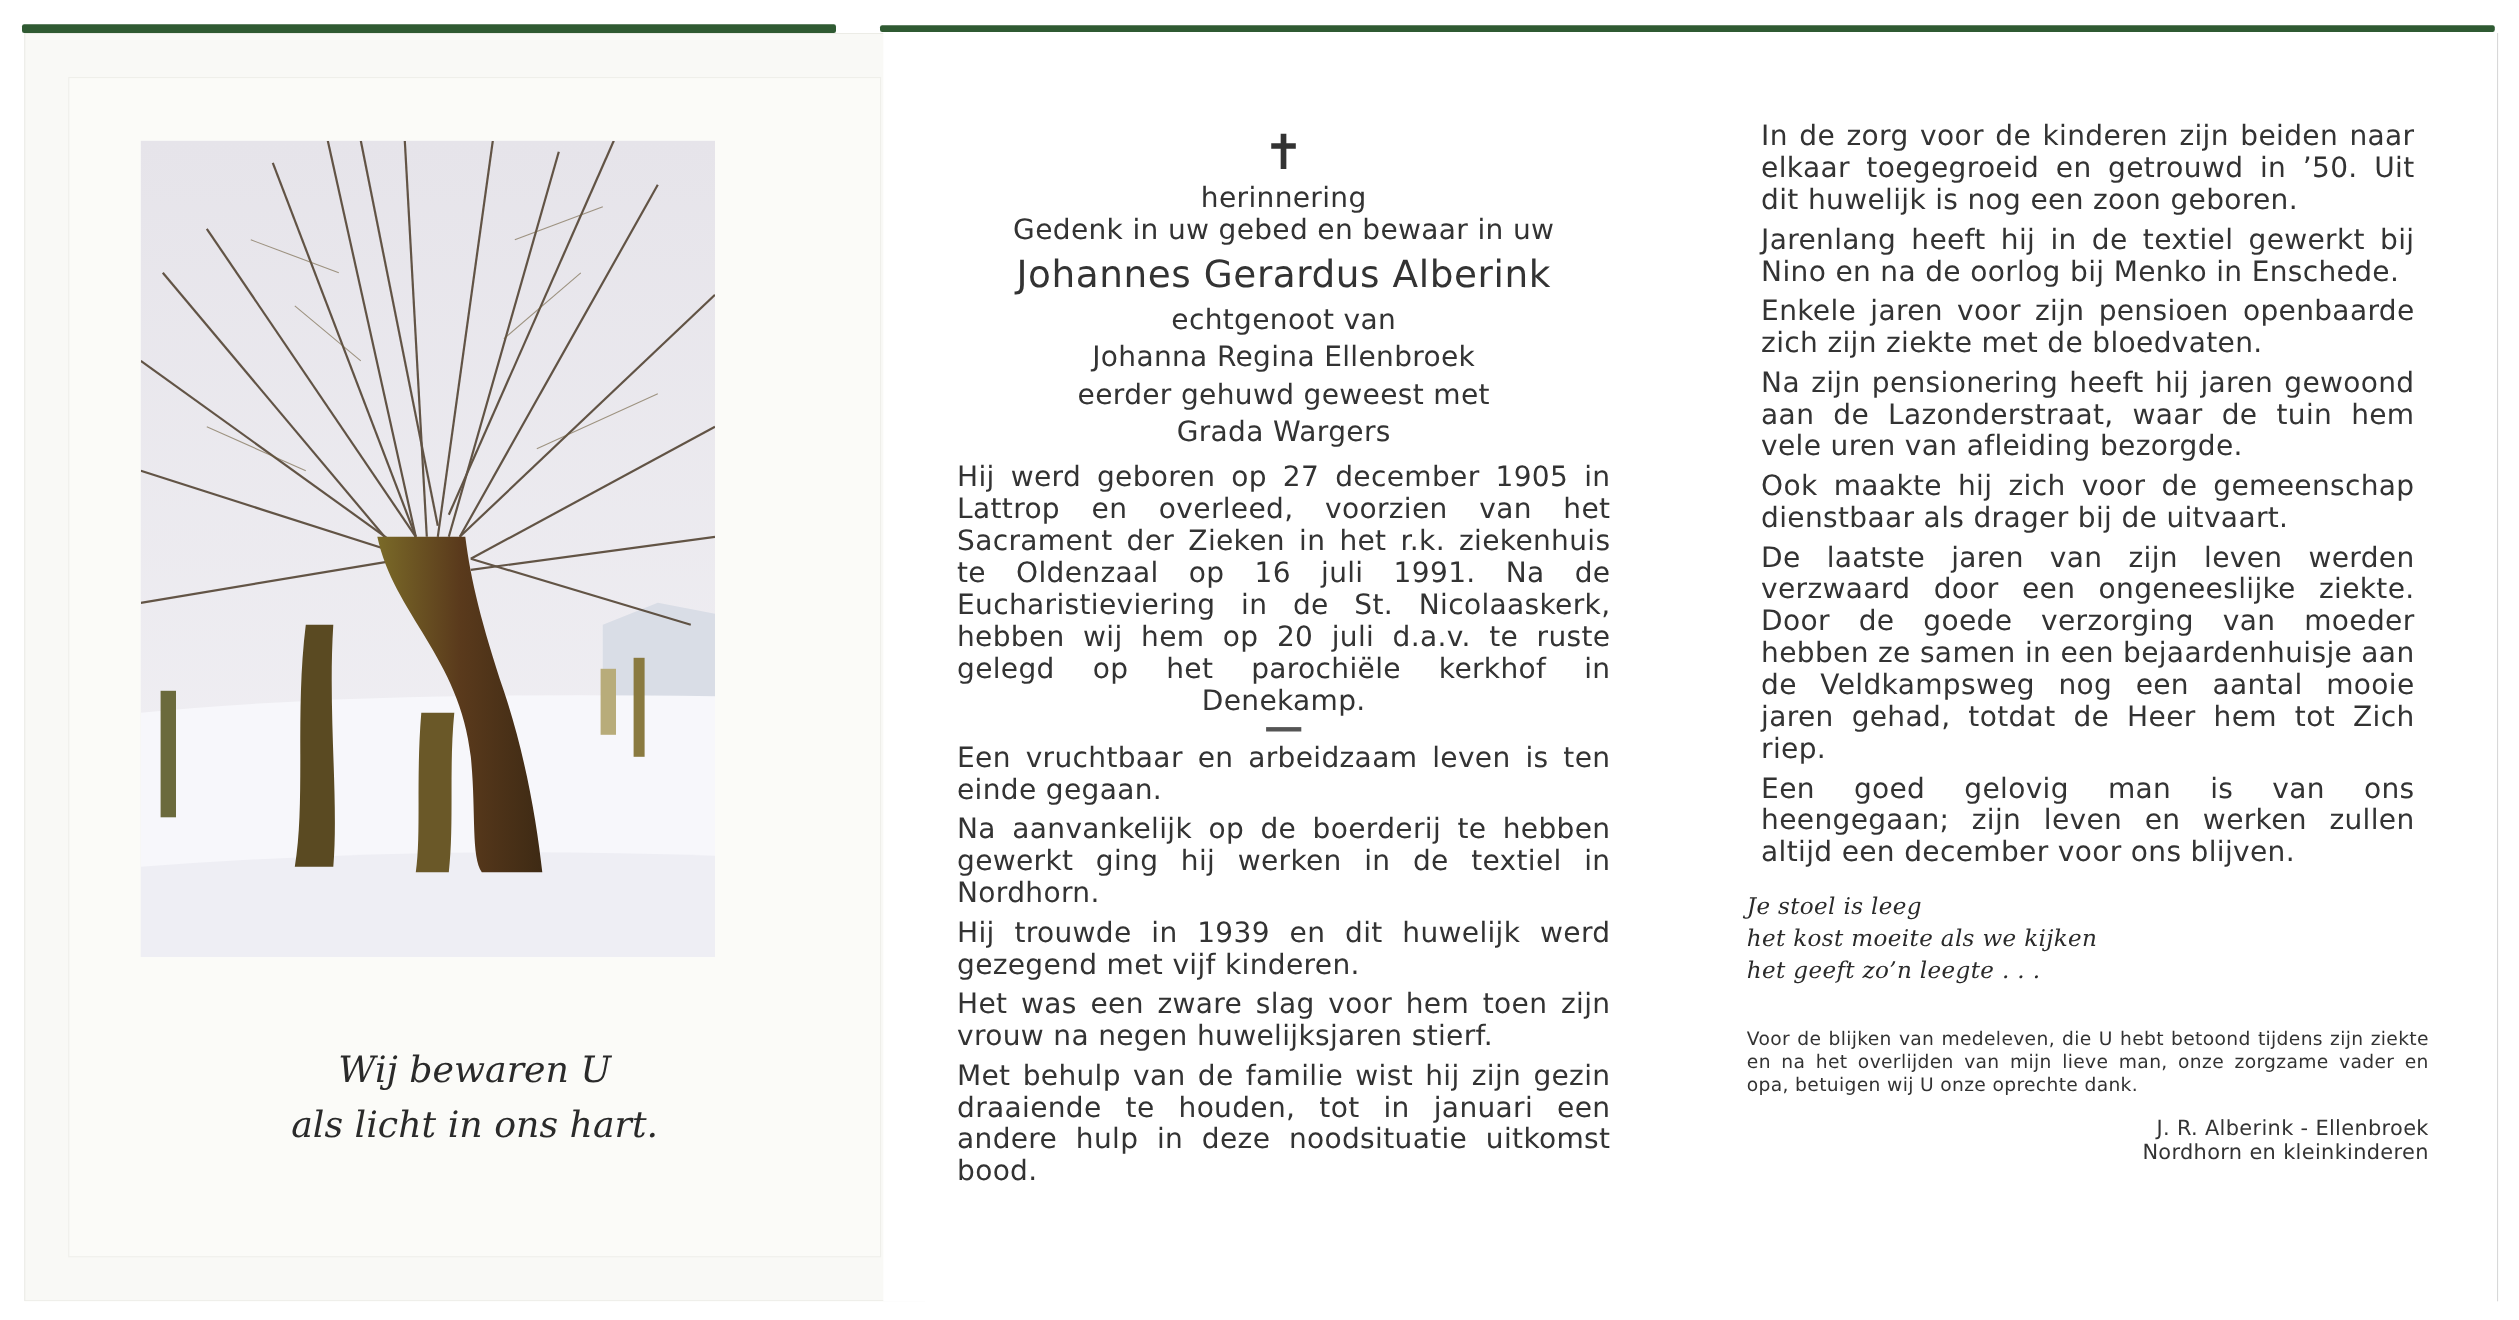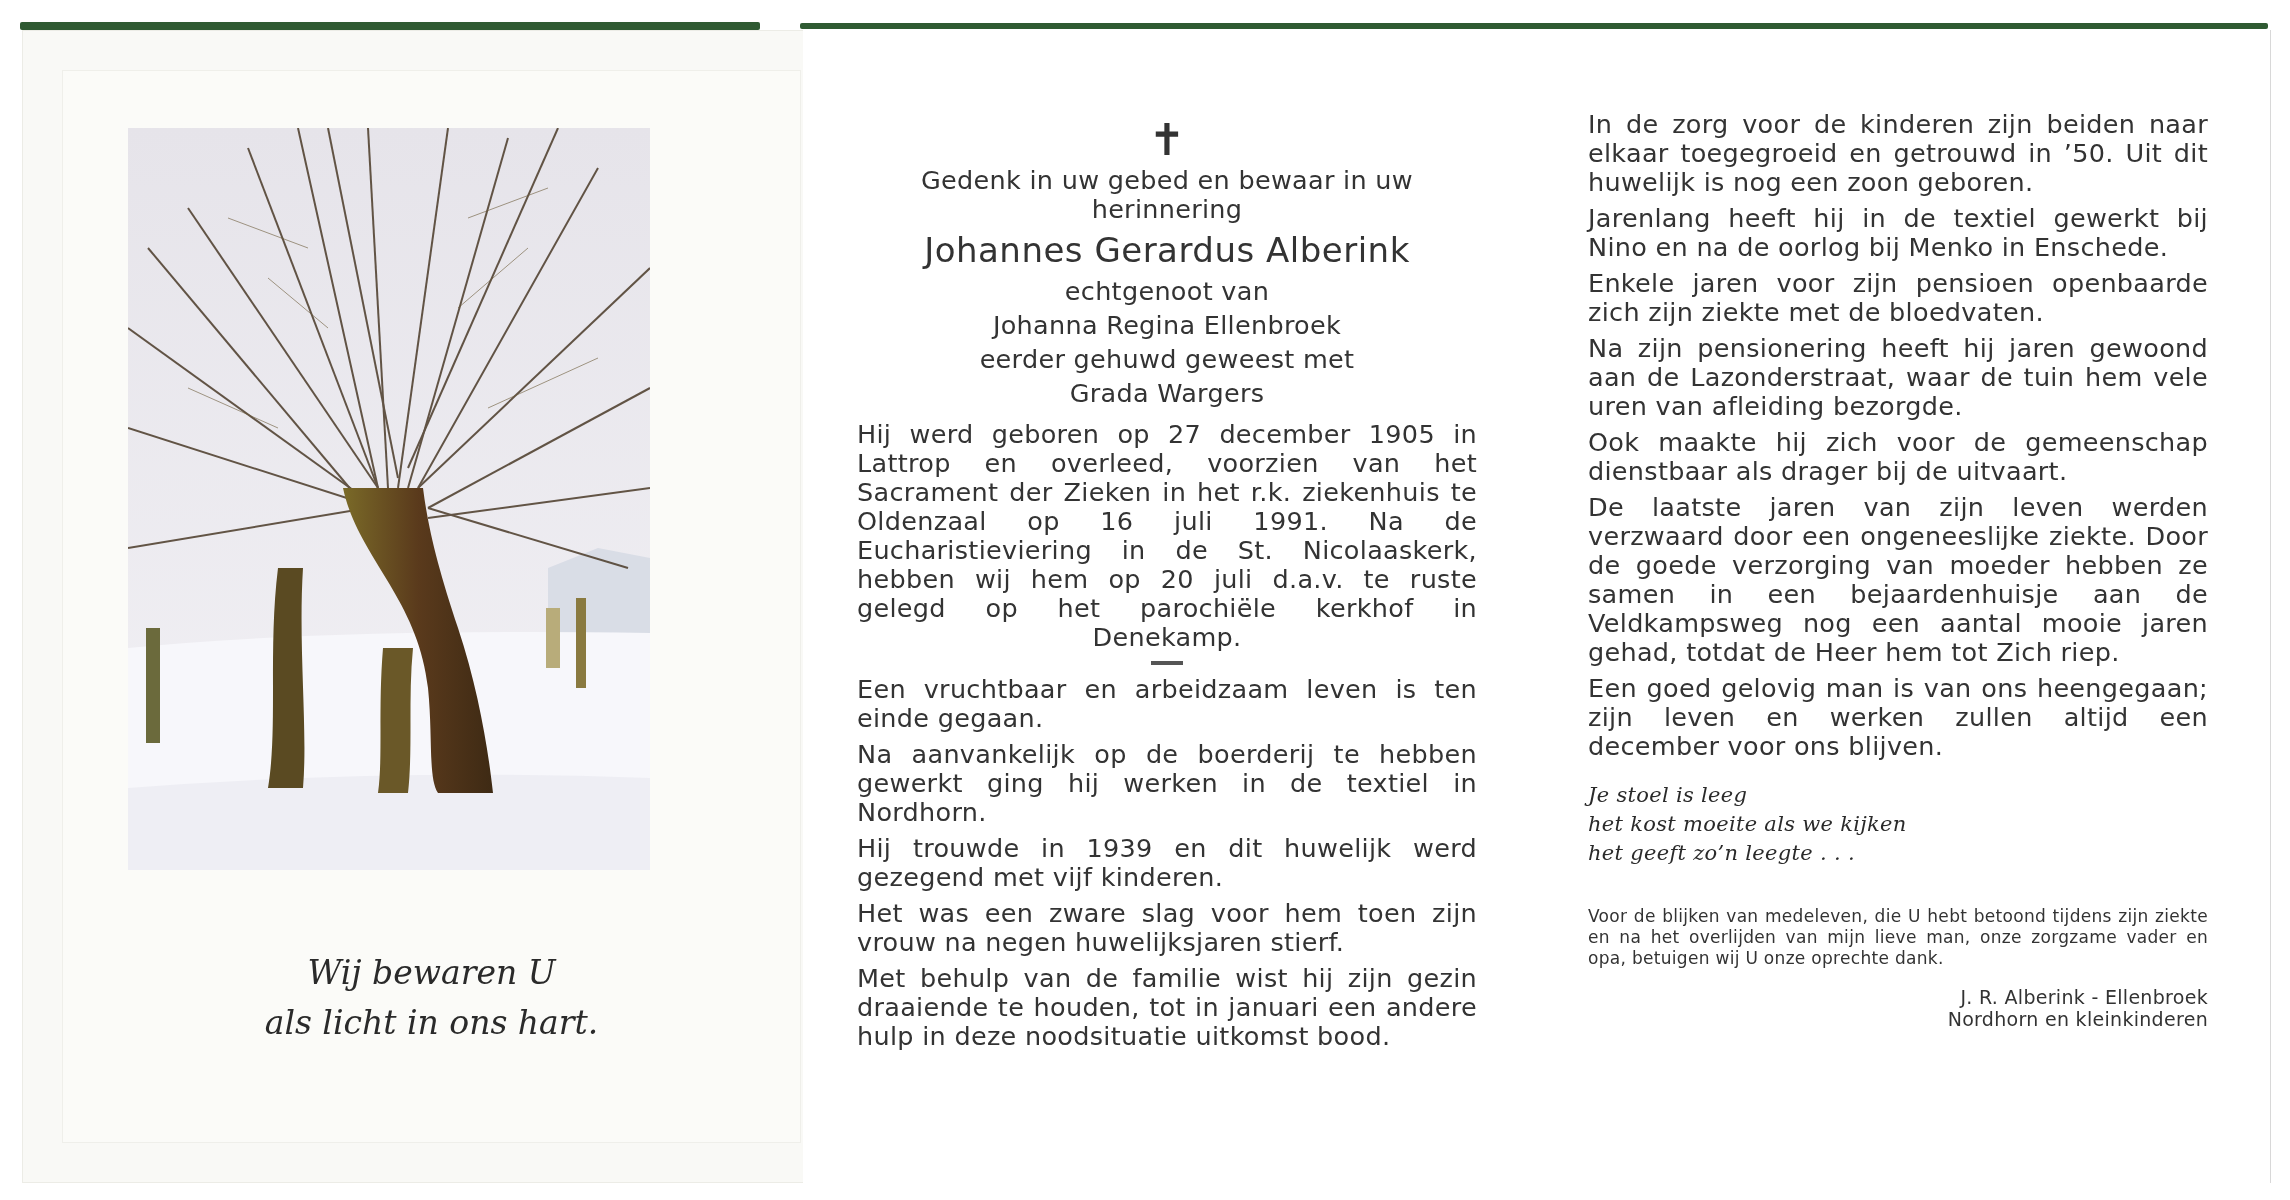--- a/index.html
+++ b/index.html
@@ -19,21 +19,21 @@
   #right-card { left:803px; top:30px; width:1467px; height:1153px; background:#ffffff;
                 border-right:1px solid #d8d8d8; }
   #right-strip { left:800px; top:23px; width:1468px; height:6px; }
   .col { position:absolute; font-size:25.5px; line-height:29px; color:#333; letter-spacing:0.3px; }
   #col-left { left:54px; top:84px; width:620px; }
   #col-right { left:785px; top:80px; width:620px; }
   .center { text-align:center; }
   .cross { font-size:44px; line-height:52px; color:#333; font-family:"DejaVu Serif", serif; }
   .name { font-size:34px; line-height:44px; margin:4px 0 4px; letter-spacing:0.5px; }
   .ctr-line { margin:5px 0; }
-  .para { text-align:justify; margin:0 0 7px; }
+  .para { text-align:justify; margin:0 13px 7px; }
   .para.last-center { text-align-last:center; }
   .rule { width:32px; height:4px; background:#555; margin:9px auto 10px; }
   .poem { font-family:"DejaVu Serif", serif; font-style:italic; font-size:21px; line-height:29px; margin-top:20px; color:#2a2a2a; }
   .thanks { font-size:17px; line-height:21px; text-align:justify; margin-top:38px; color:#333; }
   .sign { text-align:right; font-size:19px; line-height:22px; margin-top:14px; color:#333; }
 </style>
 </head>
 <body>
 
 <div class="green-strip" id="left-strip"></div>
@@ -100,22 +100,22 @@
   <div id="motto">
     <div>Wij bewaren U</div>
     <div>als licht in ons hart.</div>
   </div>
 </div>
 
 <div class="green-strip" id="right-strip"></div>
 <div class="card" id="right-card">
   <div class="col" id="col-left">
     <div class="center cross">✝</div>
+    <div class="center">herinnering</div>
     <div class="center">Gedenk in uw gebed en bewaar in uw</div>
-    <div class="center">herinnering</div>
     <div class="center name">Johannes Gerardus Alberink</div>
     <div class="center ctr-line">echtgenoot van</div>
     <div class="center ctr-line">Johanna Regina Ellenbroek</div>
     <div class="center ctr-line">eerder gehuwd geweest met</div>
     <div class="center ctr-line" style="margin-bottom:12px">Grada Wargers</div>
     <p class="para last-center">Hij werd geboren op 27 december 1905 in Lattrop en overleed, voorzien van het Sacrament der Zieken in het r.k. ziekenhuis te Oldenzaal op 16 juli 1991. Na de Eucharistieviering in de St. Nicolaaskerk, hebben wij hem op 20 juli d.a.v. te ruste gelegd op het parochiële kerkhof in Denekamp.</p>
     <div class="rule"></div>
     <p class="para">Een vruchtbaar en arbeidzaam leven is ten einde gegaan.</p>
     <p class="para">Na aanvankelijk op de boerderij te hebben gewerkt ging hij werken in de textiel in Nordhorn.</p>
     <p class="para">Hij trouwde in 1939 en dit huwelijk werd gezegend met vijf kinderen.</p>

